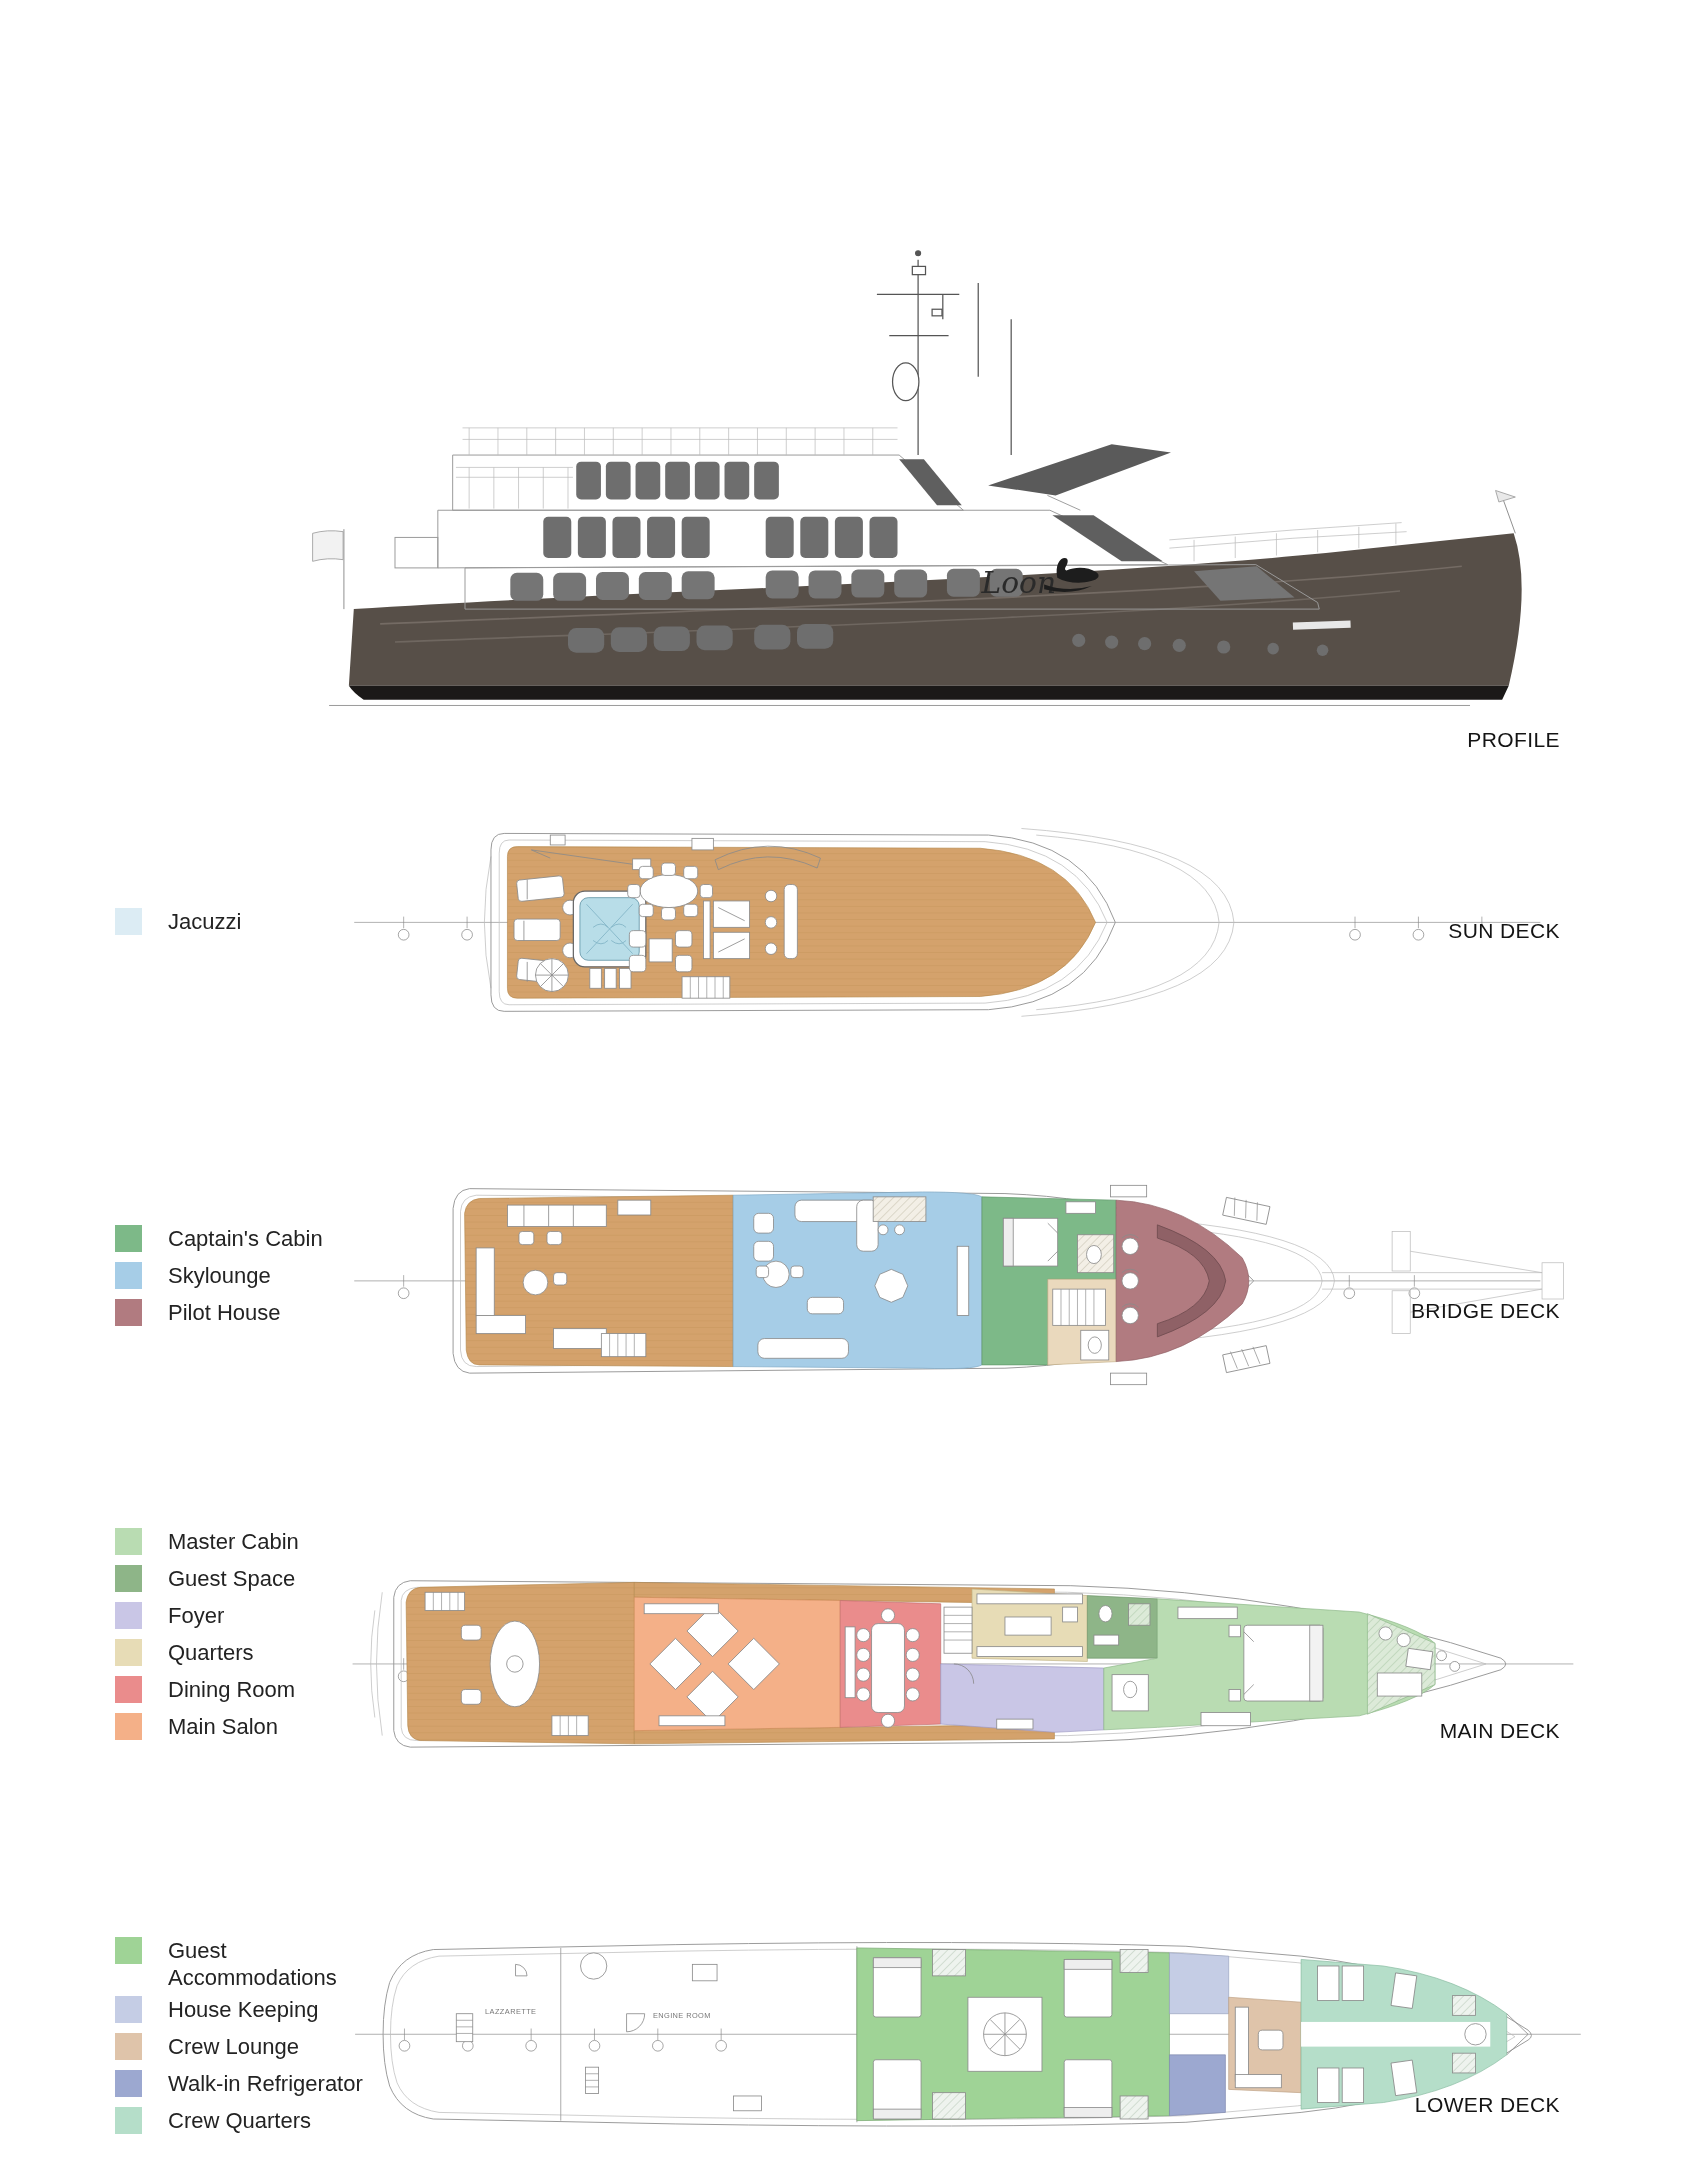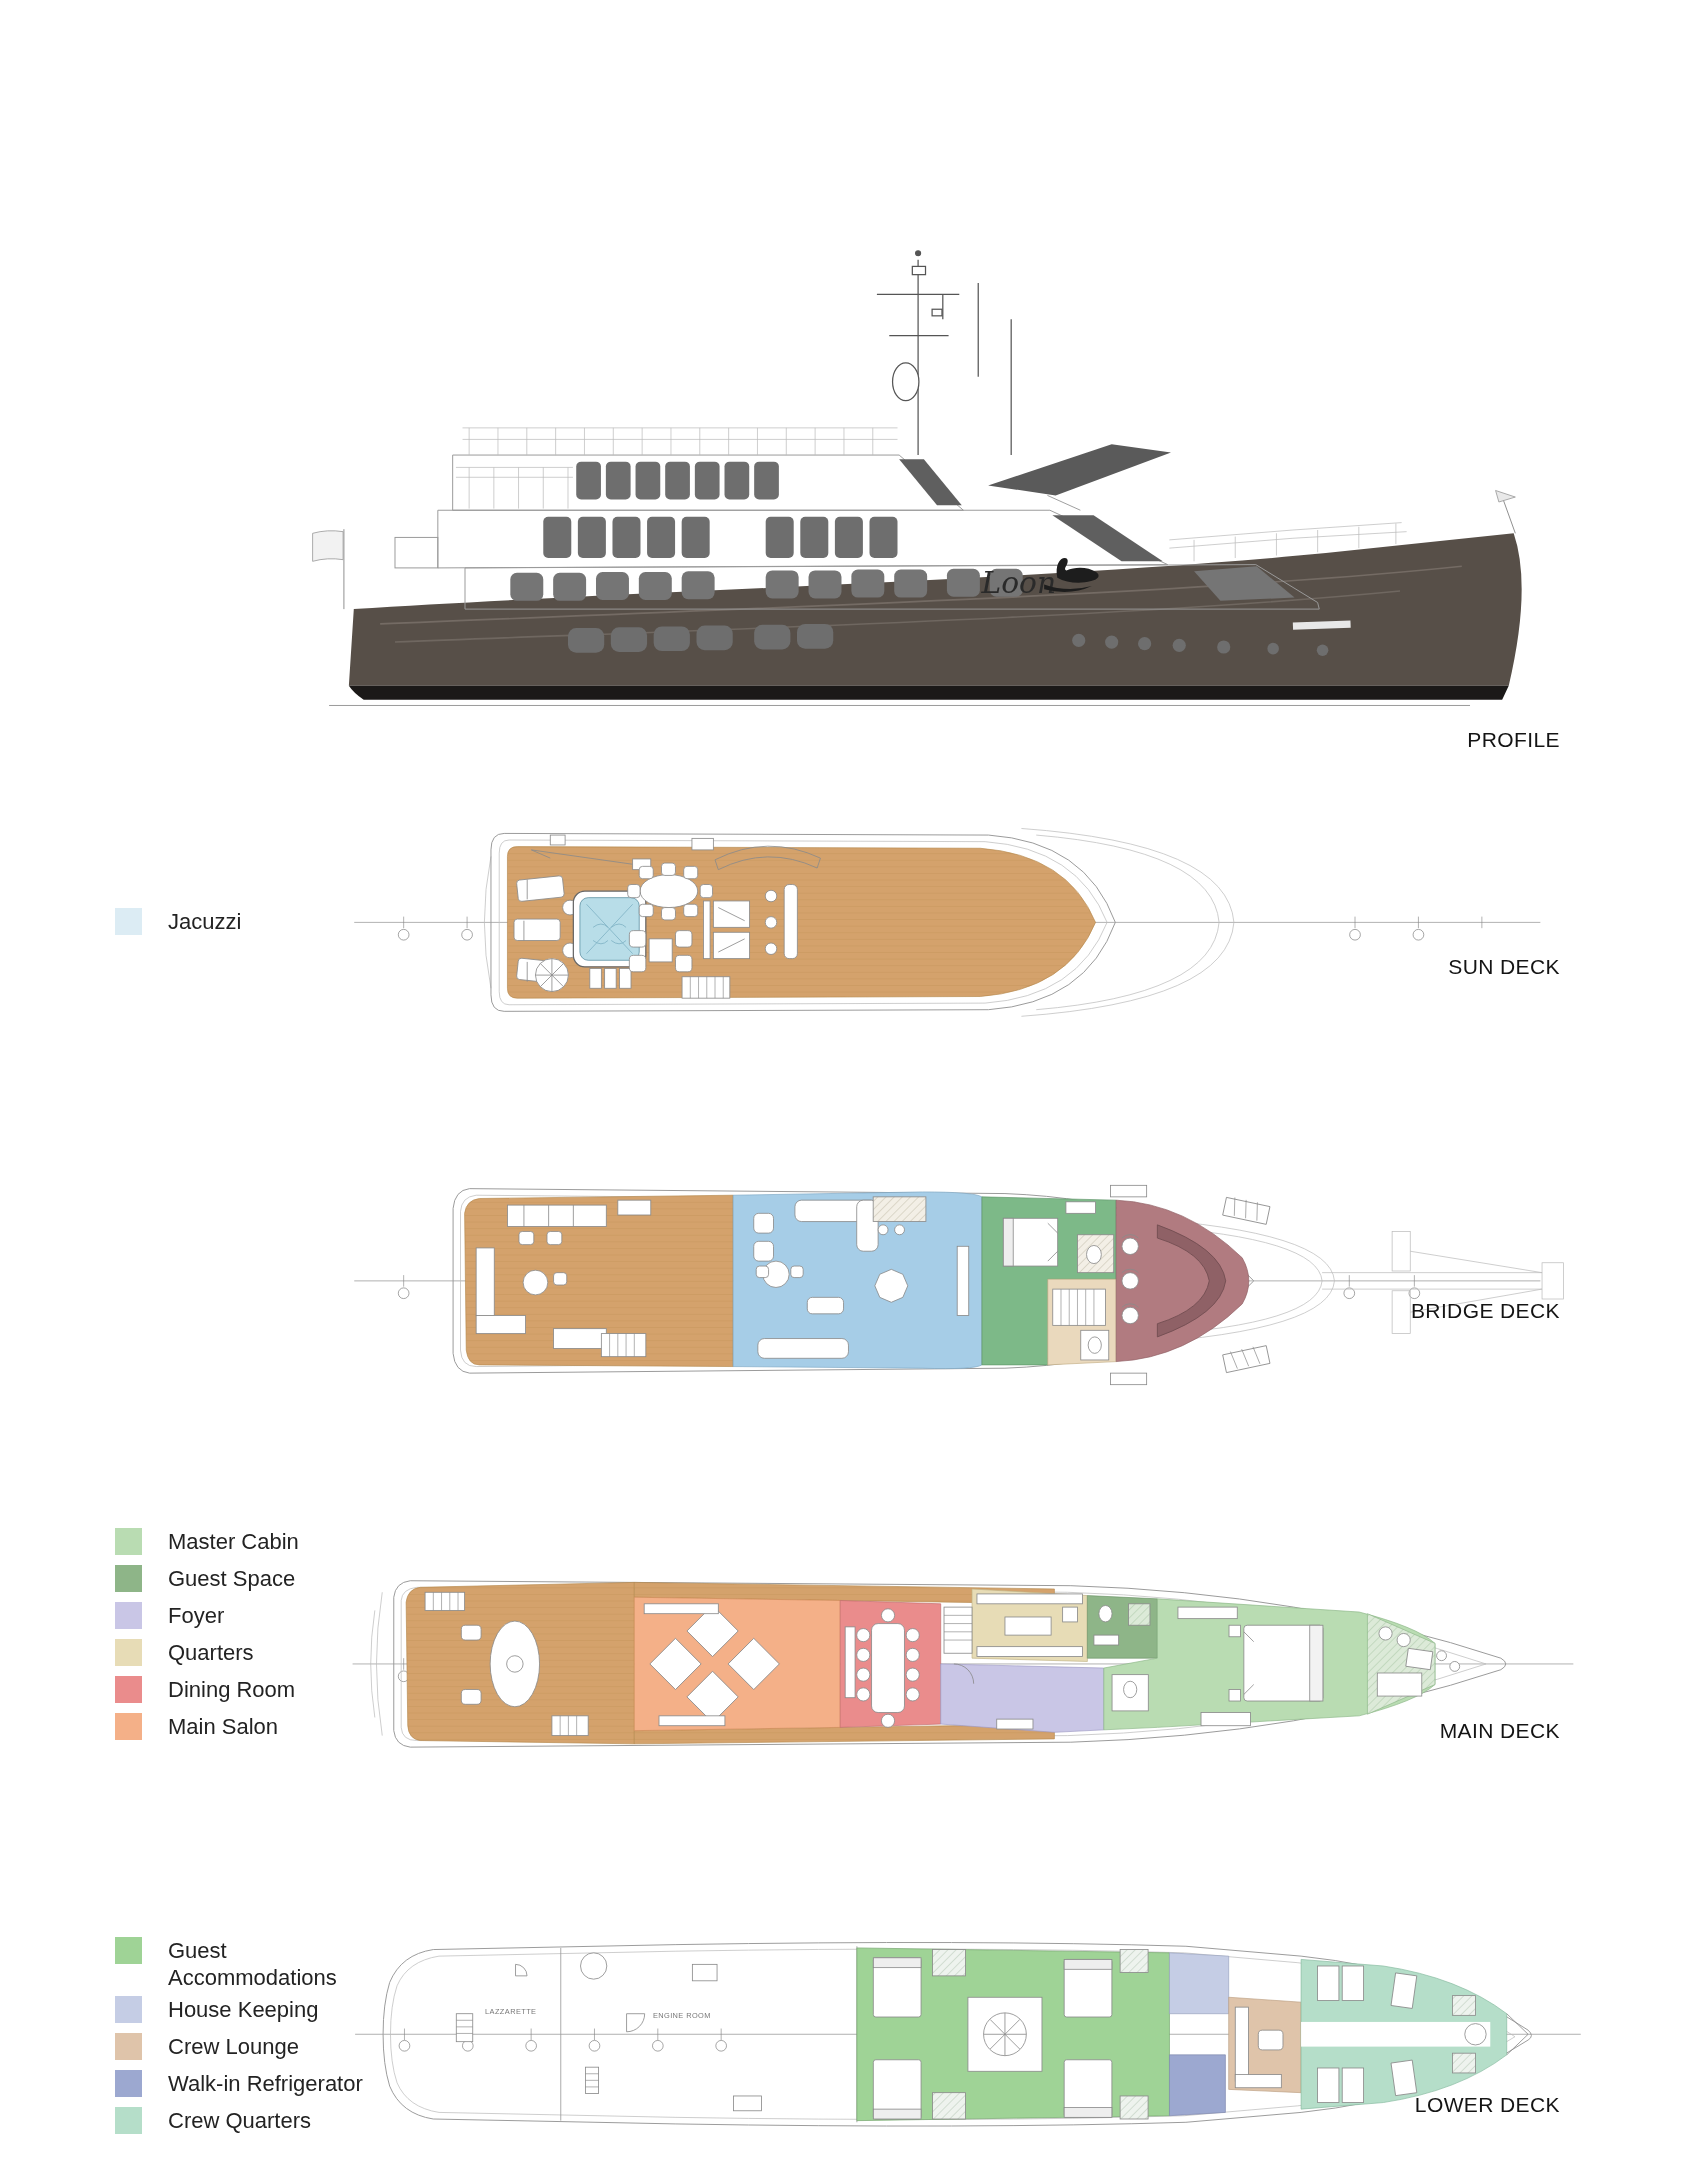--- a/index.html
+++ b/index.html
@@ -289,21 +289,21 @@
       <rect x="420" y="38" width="26" height="14"></rect>
       <rect x="248" y="34" width="18" height="12"></rect>
     </g>
   </svg>
   <div class="legend" style="top:908px">
     <div class="legend-row">
       <div class="swatch" style="background: rgb(220, 236, 244);"></div>
       <div class="legend-text">Jacuzzi</div>
     </div>
   </div>
-  <div class="deck-label" style="top:955px">SUN DECK</div>
+  <div class="deck-label" style="top:919px">SUN DECK</div>
 
   <svg style="left:346px;top:1149px" width="1285" height="272" viewBox="0 0 1560 330">
     <defs>
       <pattern id="woodB" width="8" height="8" patternUnits="userSpaceOnUse">
         <rect width="8" height="8" fill="#d4a26c"></rect>
         <line x1="0" y1="0" x2="8" y2="0" stroke="#b07f44" stroke-width="1" opacity="0.45"></line>
       </pattern>
       <pattern id="hatchB" width="7" height="7" patternUnits="userSpaceOnUse" patternTransform="rotate(45)">
         <rect width="7" height="7" fill="#f3efe6"></rect>
         <line x1="0" y1="0" x2="0" y2="7" stroke="#b9b29c" stroke-width="1"></line>
@@ -416,20 +416,34 @@
         <line class="tread" x1="1076" y1="62" x2="1080" y2="84" transform="rotate(12 1093 75)"></line>
         <line class="tread" x1="1090" y1="62" x2="1094" y2="84" transform="rotate(12 1093 75)"></line>
         <line class="tread" x1="1104" y1="62" x2="1108" y2="84" transform="rotate(12 1093 75)"></line>
         <rect x="1066" y="244" width="54" height="22" transform="rotate(-12 1093 255)"></rect>
         <line class="tread" x1="1076" y1="242" x2="1080" y2="264" transform="rotate(-12 1093 255)"></line>
         <line class="tread" x1="1090" y1="242" x2="1094" y2="264" transform="rotate(-12 1093 255)"></line>
         <line class="tread" x1="1104" y1="242" x2="1108" y2="264" transform="rotate(-12 1093 255)"></line>
       </g>
     </g>
   </svg>
+  <div class="legend" style="top:1225px">
+    <div class="legend-row">
+      <div class="swatch" style="background: rgb(125, 185, 136);"></div>
+      <div class="legend-text">Captain's Cabin</div>
+    </div>
+    <div class="legend-row">
+      <div class="swatch" style="background: rgb(166, 205, 231);"></div>
+      <div class="legend-text">Skylounge</div>
+    </div>
+    <div class="legend-row">
+      <div class="swatch" style="background: rgb(177, 123, 128);"></div>
+      <div class="legend-text">Pilot House</div>
+    </div>
+  </div>
   <div class="deck-label" style="top:1299px">BRIDGE DECK</div>
 
   <svg style="left:346px;top:1528px" width="1285" height="276" viewBox="0 0 1560 335">
     <defs>
       <pattern id="woodM" width="8" height="8" patternUnits="userSpaceOnUse">
         <rect width="8" height="8" fill="#d4a26c"></rect>
         <line x1="0" y1="0" x2="8" y2="0" stroke="#b07f44" stroke-width="1" opacity="0.45"></line>
       </pattern>
       <pattern id="tileM" width="7" height="7" patternUnits="userSpaceOnUse" patternTransform="rotate(45)">
         <rect width="7" height="7" fill="#dcead8"></rect>

